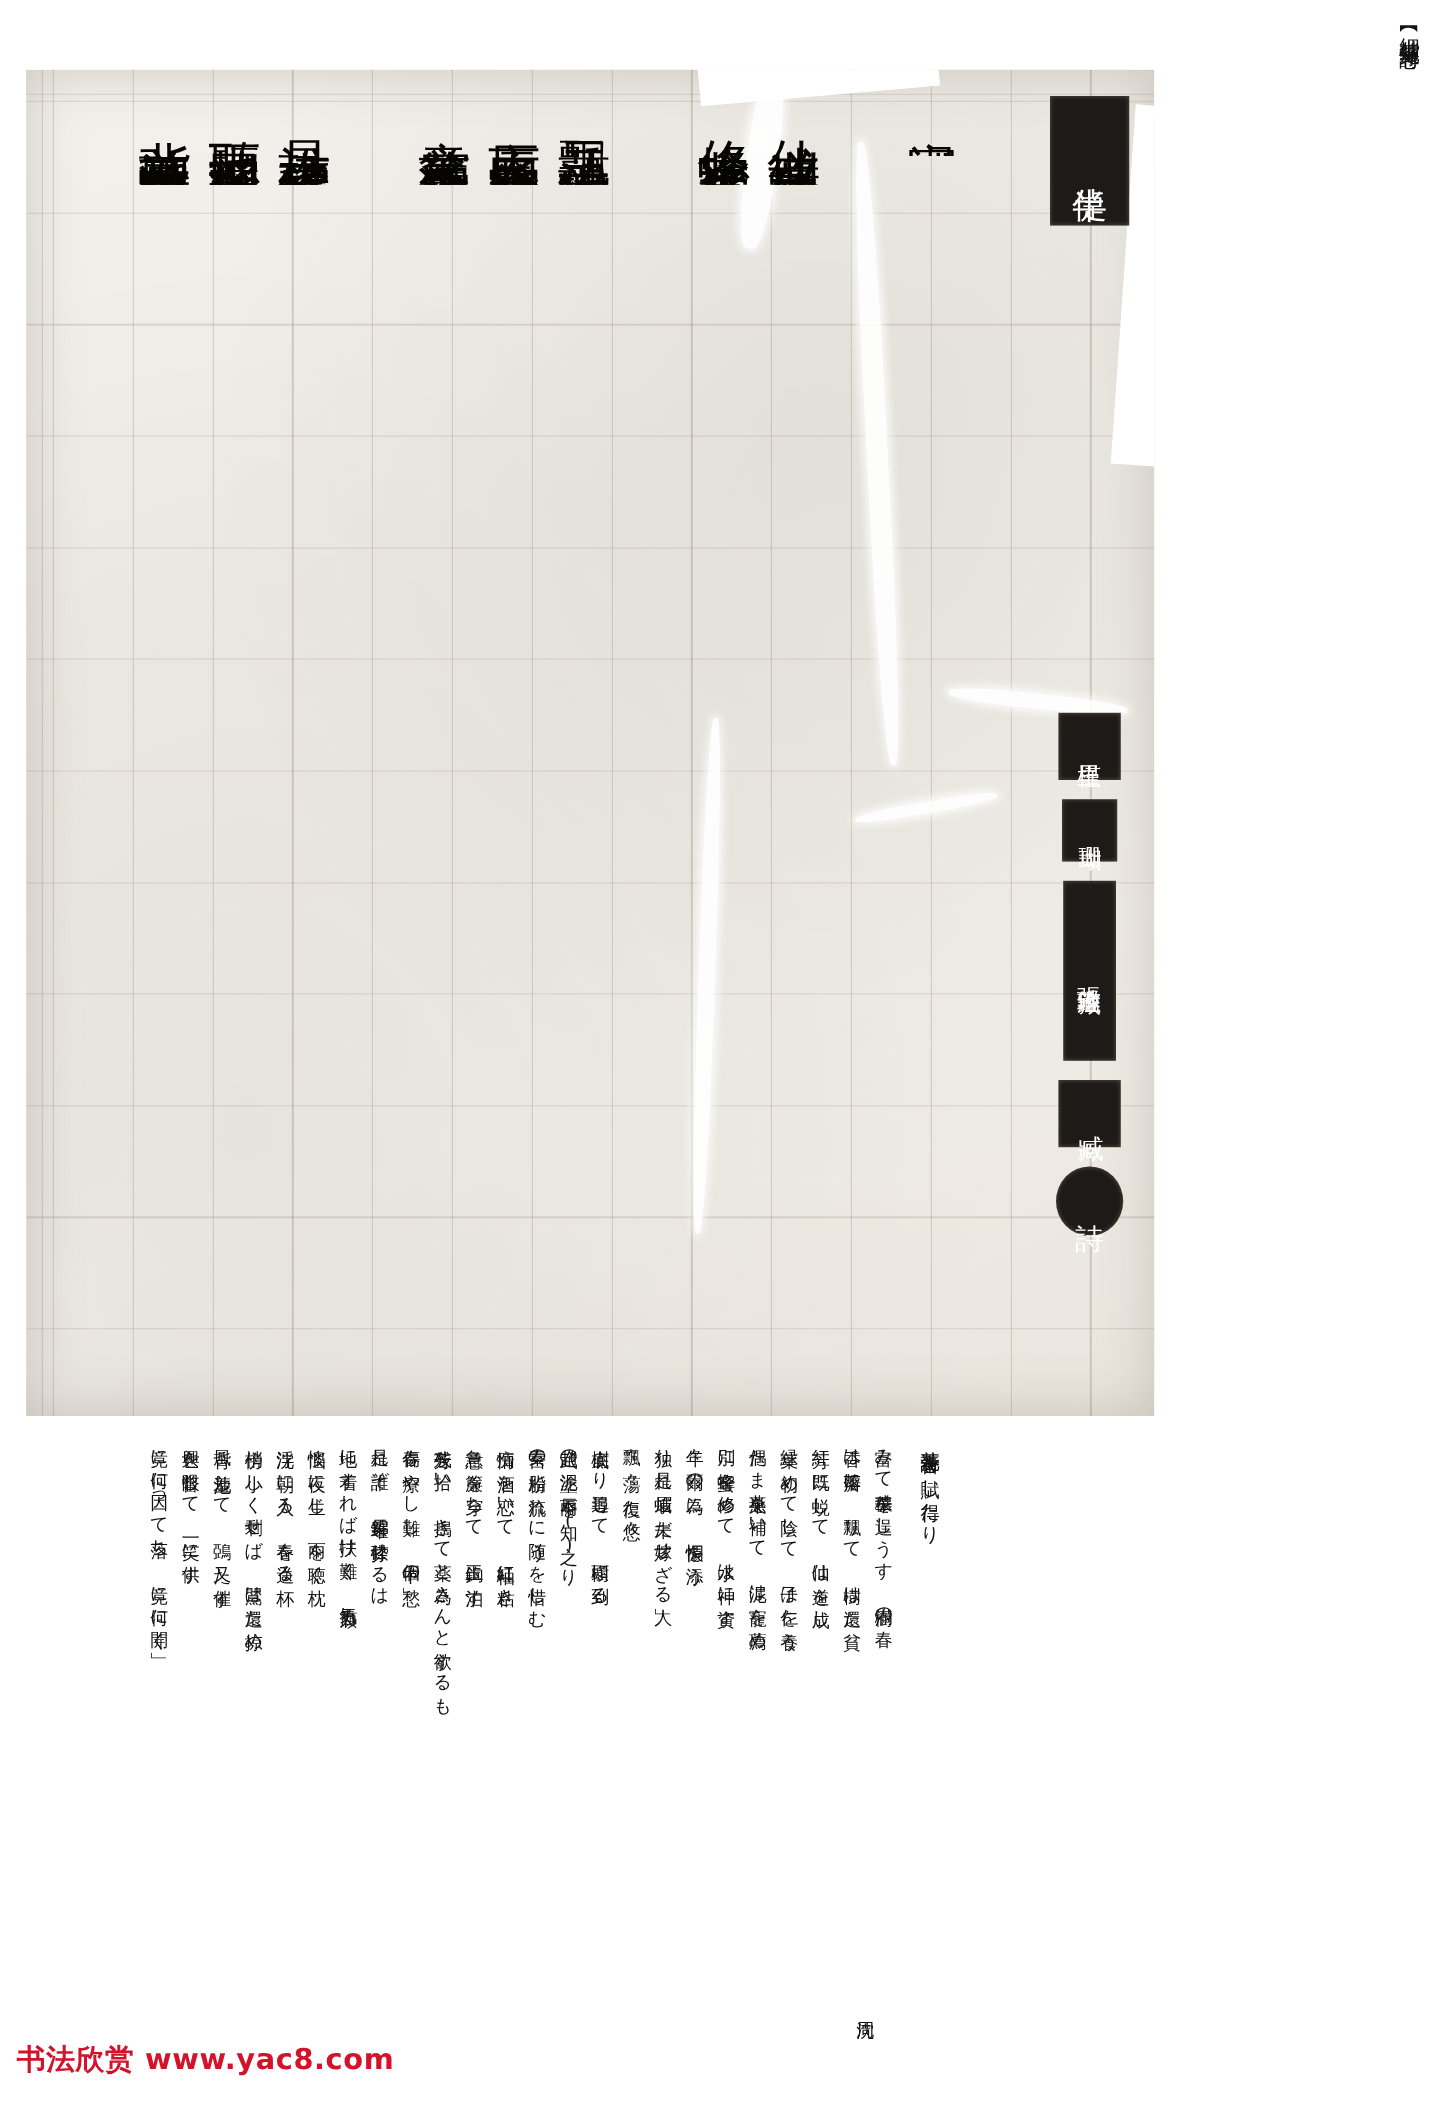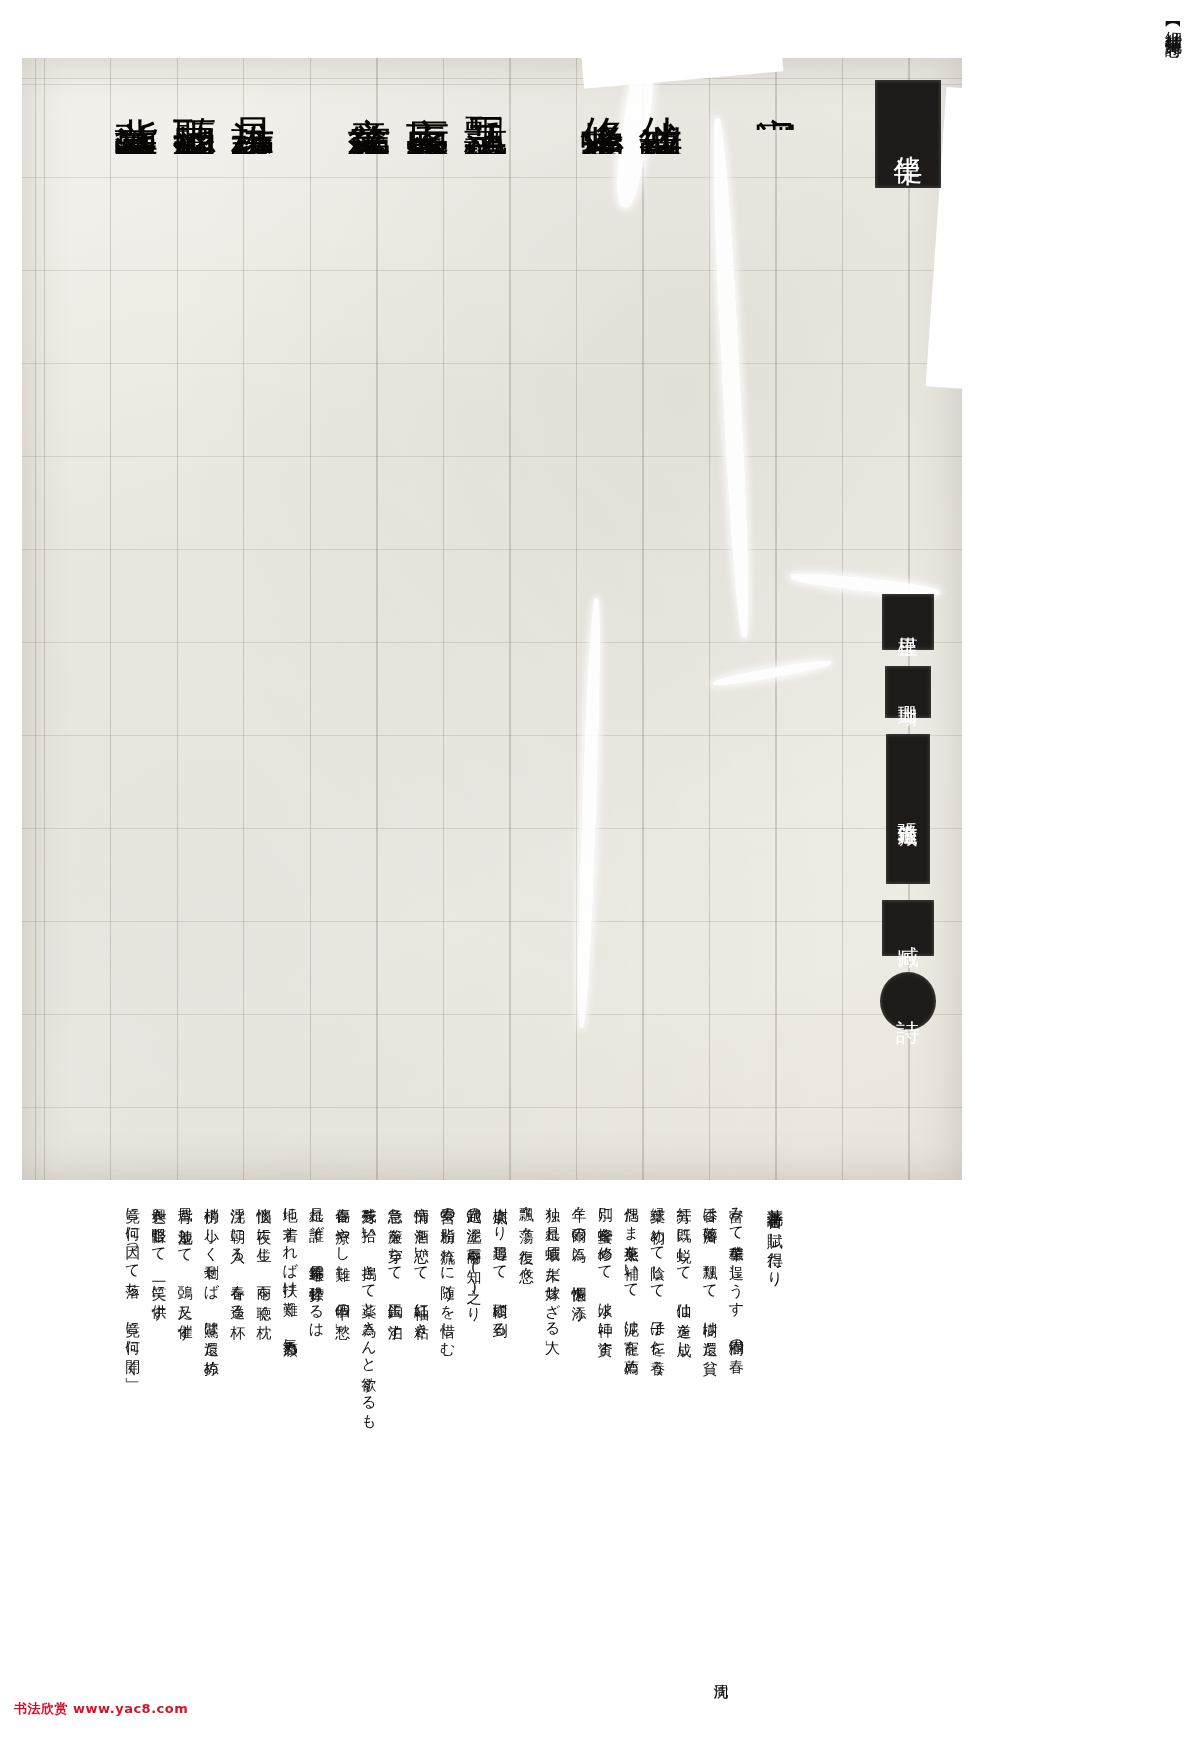--- a/index.html
+++ b/index.html
@@ -172,21 +172,21 @@
     letter-spacing: 1px;
     color: #131313;
   }
 
   
   .watermark {
     position: absolute;
     left: 14px;
     top: 1700px;
     font-family: "DejaVu Sans", sans-serif;
-    font-size: 13px;
+    font-size: 24px;
     font-weight: bold;
     color: #d2132a;
     letter-spacing: 0.5px;
     white-space: nowrap;
   }
 </style>
 </head>
 <body>
 
 <div class="corner-title">【細楷落花詩卷】</div>

